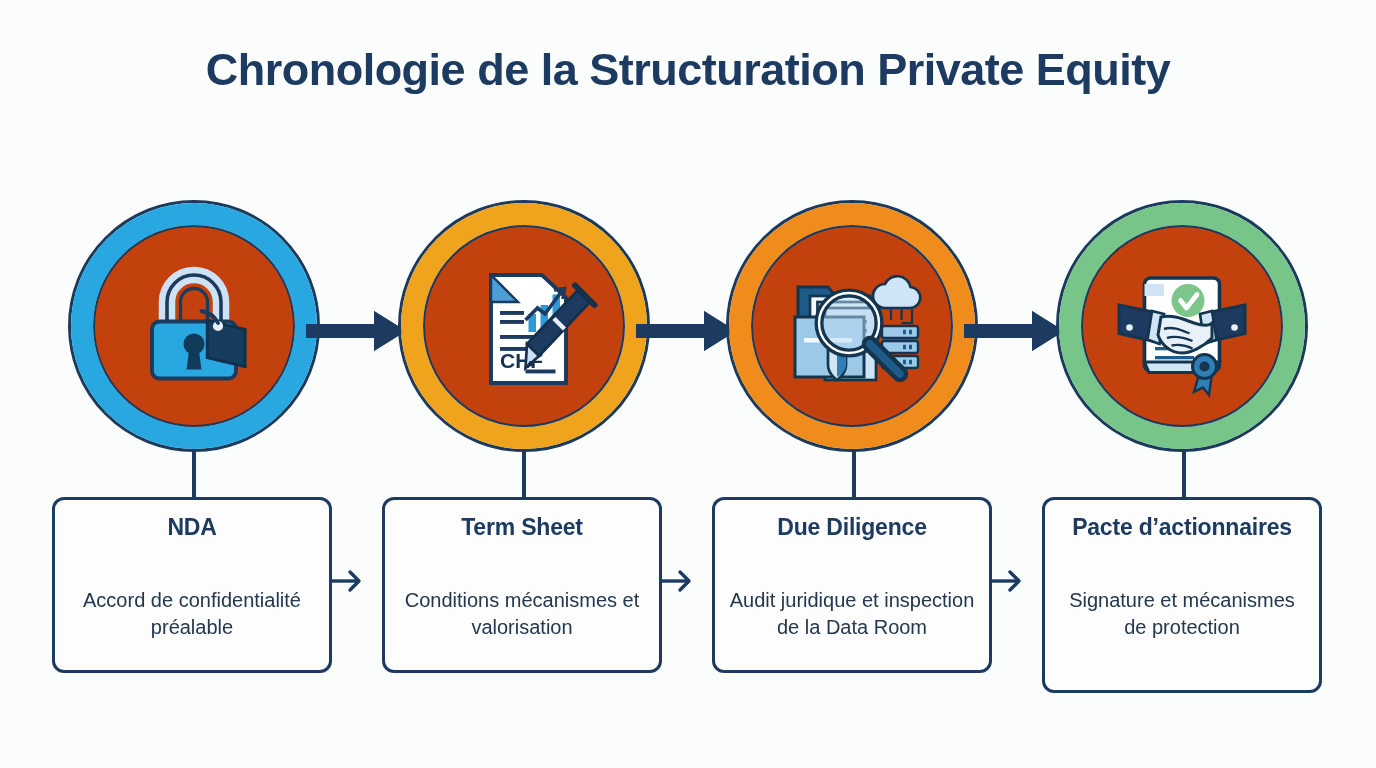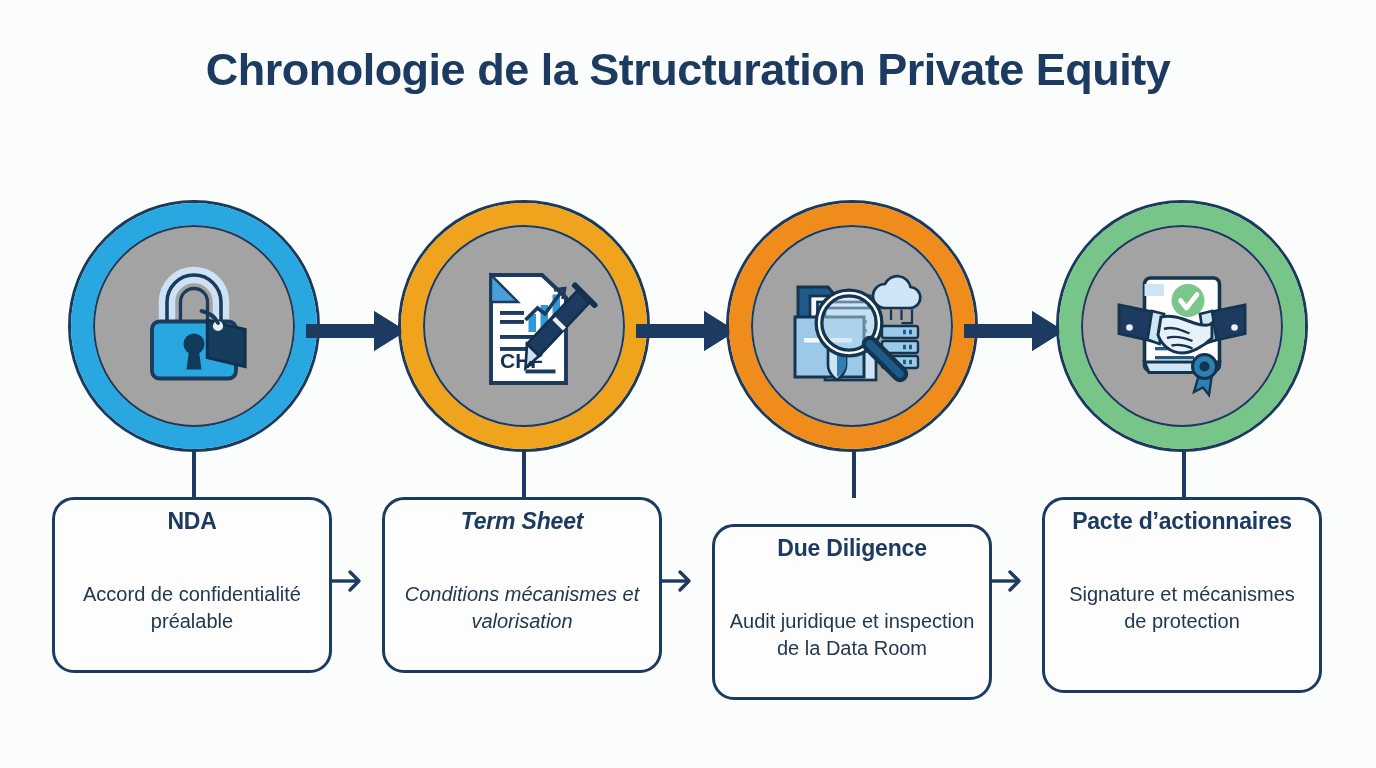--- a/index.html
+++ b/index.html
@@ -61,21 +61,21 @@
     border-width: 22px;
     border-style: solid;
   }
   .ring-inner {
     position: absolute;
     left: 25px;
     top: 25px;
     width: 202px;
     height: 202px;
     border-radius: 50%;
-    background: #a3a3a3;
+    background: #c2410c;
     box-sizing: border-box;
     border: 2px solid #1b3a5c;
     display: flex;
     align-items: center;
     justify-content: center;
     overflow: hidden;
   }
   .icon-svg {
     width: 150px;
     height: 150px;
@@ -96,22 +96,22 @@
     width: 4px;
     background: #1d3b60;
   }
 
   
   .card {
     position: absolute;
     box-sizing: border-box;
     background: #fdfdfd;
     border: 3px solid #1d3b60;
-    border-radius: 22px;
-    padding: 8px 12px 12px 12px;
+    border-radius: 12px;
+    padding: 14px 12px 12px 12px;
     text-align: center;
   }
   .card-title {
     font-size: 23px;
     font-weight: bold;
     color: #1d3b60;
     line-height: 1.16;
     margin-bottom: 9px;
     letter-spacing: -0.2px;
   }
@@ -297,26 +297,26 @@
   <div class="stem" style="left:192px; top:450px; height:48px;"></div>
   <div class="stem" style="left:522px; top:450px; height:48px;"></div>
   <div class="stem" style="left:852px; top:450px; height:48px;"></div>
   <div class="stem" style="left:1182px; top:450px; height:48px;"></div>
 
   <div class="card" style="left:52px; top:497px; width:280px; height:176px;">
     <div class="card-title">NDA</div>
     <div class="card-desc">Accord de confidentialité préalable</div>
   </div>
 
-  <div class="card" style="left:382px; top:497px; width:280px; height:176px;font-style:italic;">
+  <div class="card" style="left:382px; top:497px; width:280px; height:176px;">
     <div class="card-title">Term Sheet</div>
     <div class="card-desc">Conditions mécanismes et valorisation</div>
   </div>
 
-  <div class="card" style="left:712px; top:524px; width:280px; height:176px;text-align:center;">
+  <div class="card" style="left:712px; top:497px; width:280px; height:176px;text-align:center;">
     <div class="card-title">Due Diligence</div>
     <div class="card-desc">Audit juridique et inspection de la Data Room</div>
   </div>
 
   <div class="card" style="left:1042px; top:497px; width:280px; height:196px;text-align:center;">
     <div class="card-title">Pacte d’actionnaires</div>
     <div class="card-desc">Signature et mécanismes de protection</div>
   </div>
 
   <div class="small-arrow" style="left:331px;">

